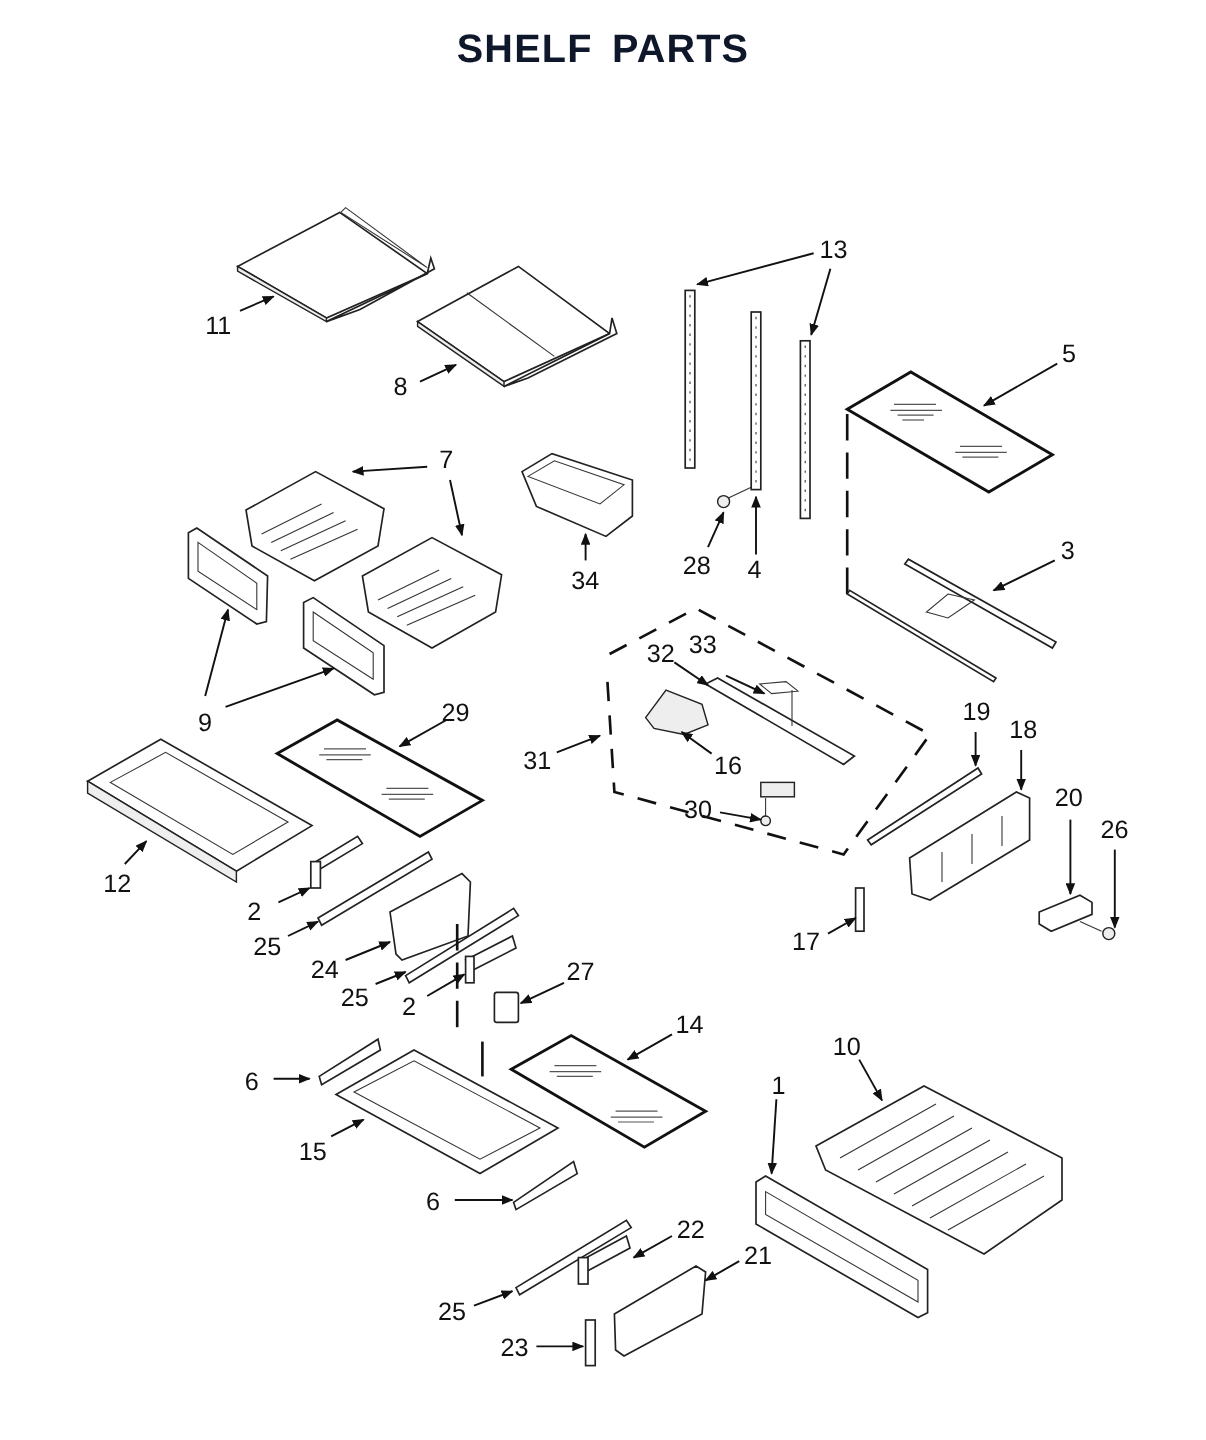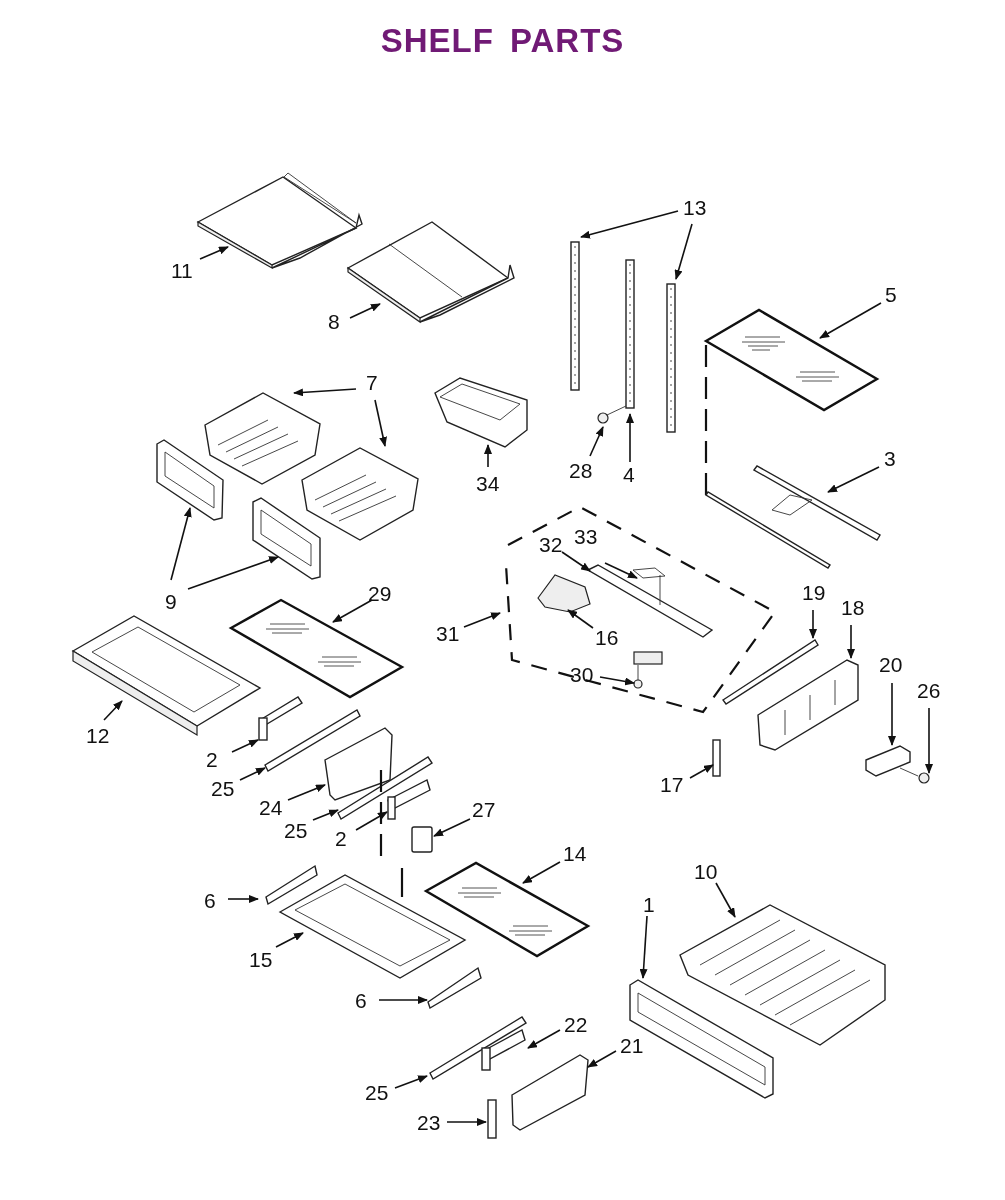--- a/index.html
+++ b/index.html
@@ -1,17 +1,17 @@
 <!DOCTYPE html>
 <html><head>
 <meta charset="utf-8">
 <style>
   html, body { margin:0; padding:0; background:#ffffff; }
   body { width:1005px; height:1200px; position:relative; overflow:hidden; font-family:"Liberation Sans", sans-serif; }
-  #title { position:absolute; left:0; top:22px; width:1005px; text-align:center; font-weight:bold; font-size:33px; letter-spacing:1px; color:#701a75; word-spacing:6px; }
+  #title { position:absolute; left:0; top:22px; width:1005px; text-align:center; font-weight:bold; font-size:33px; letter-spacing:1px; color:#0f172a; word-spacing:6px; }
   svg#diagram { position:absolute; left:0; top:0; }
   .lbl { font-family:"Liberation Sans", sans-serif; font-size:21px; fill:#111; }
   .part { fill:#fff; stroke:#222; stroke-width:1.4; }
   .partd { fill:#eee; stroke:#222; stroke-width:1.2; }
   .thin { fill:none; stroke:#333; stroke-width:0.9; }
   .thick { fill:none; stroke:#111; stroke-width:2.2; }
   .glass { fill:#fff; stroke:#111; stroke-width:2.4; }
   .hatch { stroke:#555; stroke-width:1; }
   .dash { fill:none; stroke:#111; stroke-width:2.2; stroke-dasharray:16 12; }
   .vdash { fill:none; stroke:#111; stroke-width:2.2; stroke-dasharray:22 10; }

